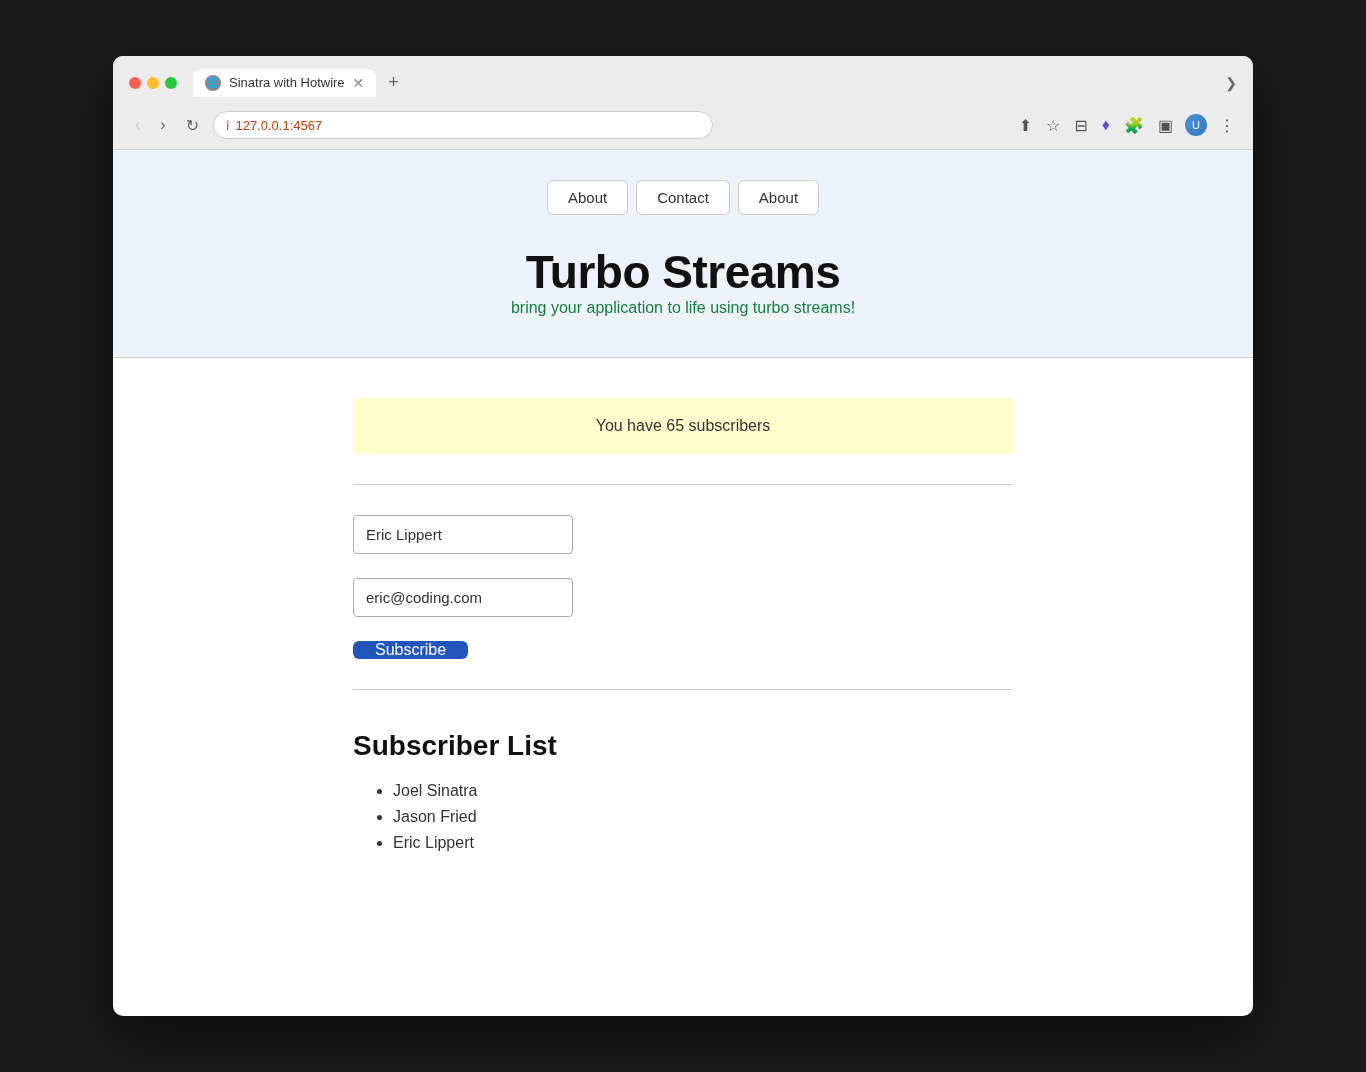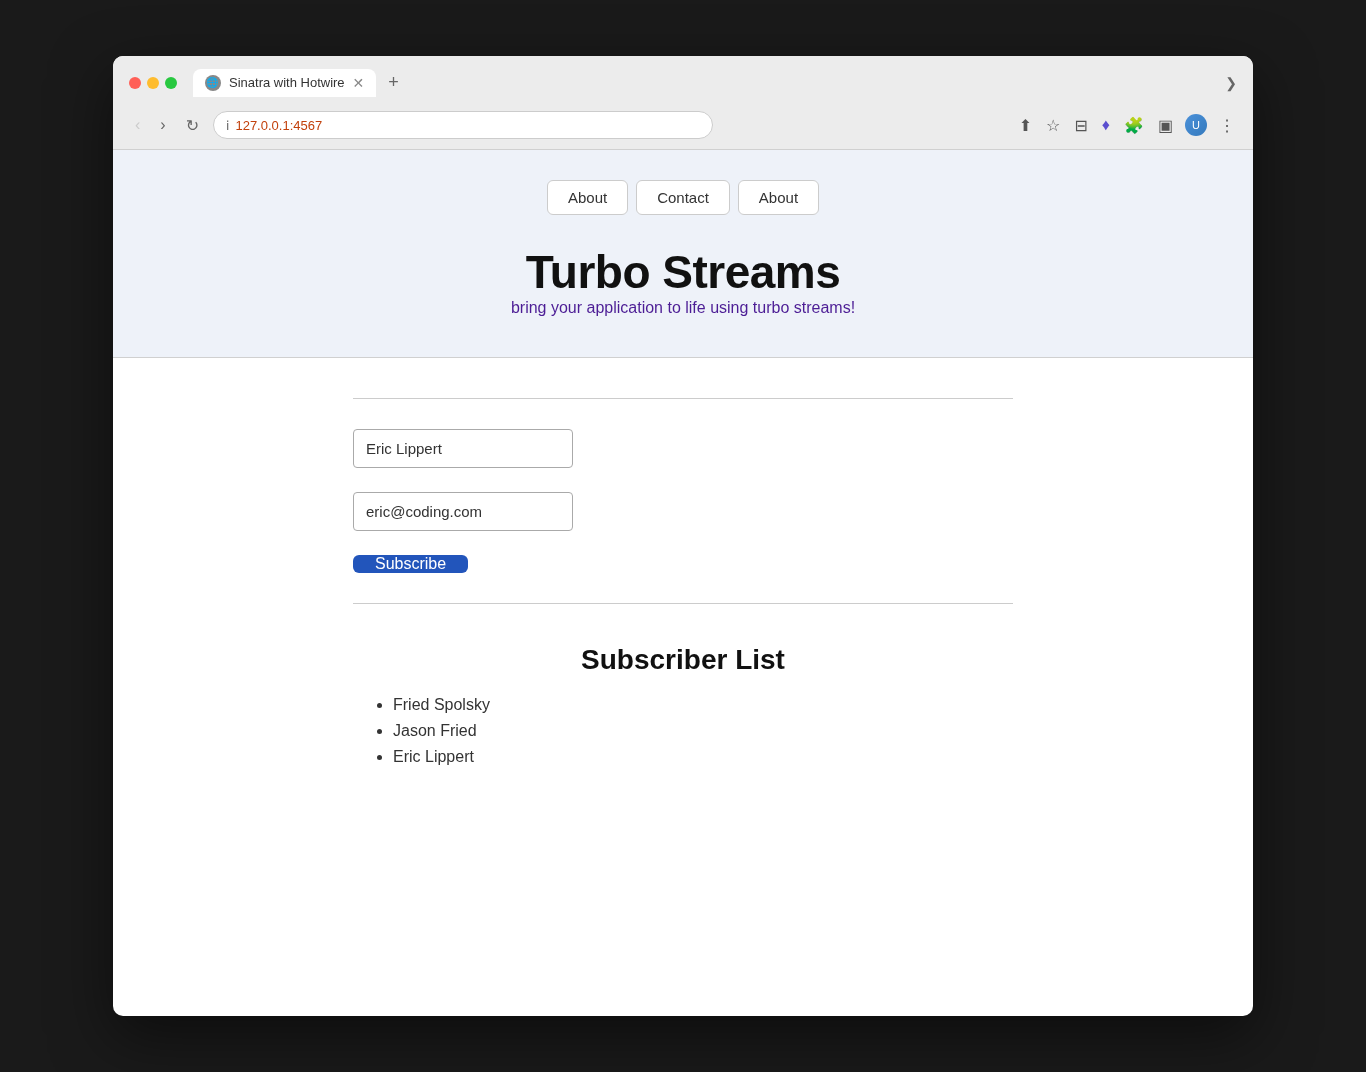--- a/index.html
+++ b/index.html
@@ -211,21 +211,21 @@
 
     .page-title {
       font-size: 46px;
       font-weight: 800;
       color: #111;
       letter-spacing: -0.5px;
     }
 
     .page-subtitle {
       font-size: 16px;
-      color: #4c1d95;
+      color: #15803d;
     }
 
     .divider {
       border: none;
       border-top: 1px solid #d0d0d0;
       margin: 0;
     }
 
     .main-section {
       padding: 40px 20px;
@@ -285,21 +285,20 @@
 
     .subscriber-list-section {
       padding-top: 40px;
     }
 
     .subscriber-list-title {
       font-size: 28px;
       font-weight: 700;
       color: #111;
       margin-bottom: 20px;
-      text-align: center;
     }
 
     .subscriber-list {
       list-style: disc;
       padding-left: 40px;
       font-size: 16px;
       color: #333;
     }
 
     .subscriber-list li {
@@ -358,34 +357,37 @@
         <a class="nav-link">About</a>
       </nav>
       <h1 class="page-title">Turbo Streams</h1>
       <p class="page-subtitle">bring your application to life using turbo streams!</p>
     </div>
 
     <hr class="divider">
 
     <div class="main-section">
 
+      <div class="subscribers-banner">
+        <span>You have 65 subscribers</span>
+      </div>
 
       <div class="form-section">
         <div class="form-group">
           <input class="form-input" type="text" value="Eric Lippert" style="">
         </div>
         <div class="form-group">
           <input class="form-input" type="email" value="eric@coding.com" style="">
         </div>
         <button class="subscribe-btn">Subscribe</button>
       </div>
 
       <div class="subscriber-list-section">
         <h2 class="subscriber-list-title">Subscriber List</h2>
         <ul class="subscriber-list">
-          <li>Fried Spolsky</li>
+          <li>Joel Sinatra</li>
           <li>Jason Fried</li>
           <li>Eric Lippert</li>
         </ul>
       </div>
     </div>
   </div>
 </div>
 
 </body></html>

